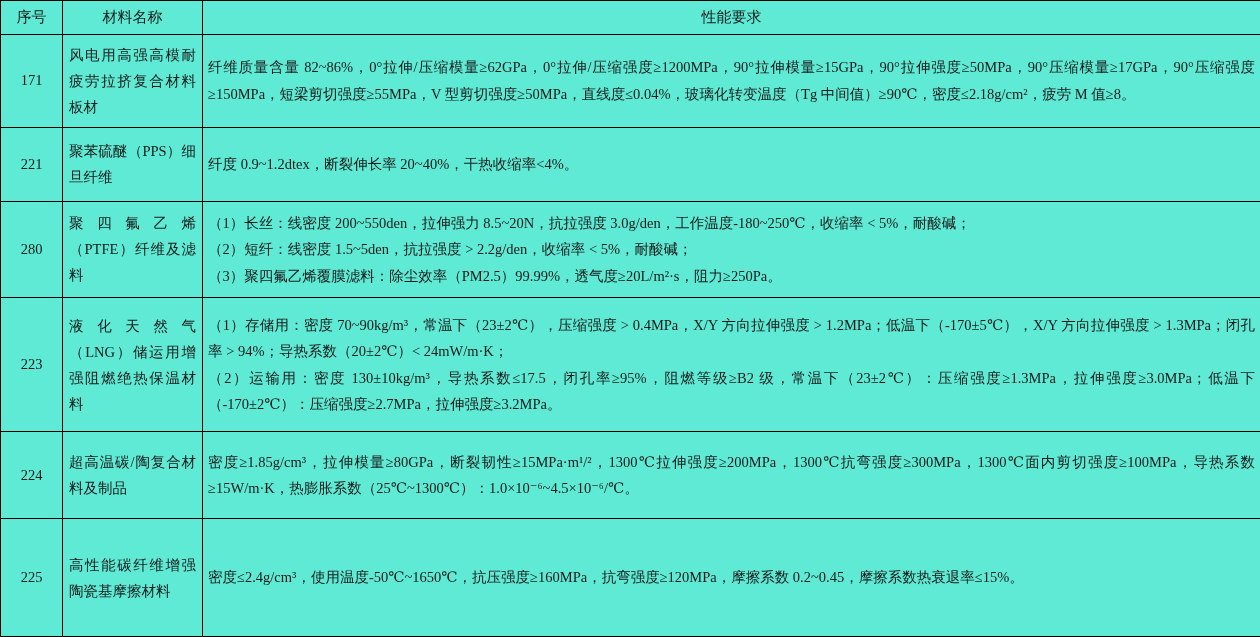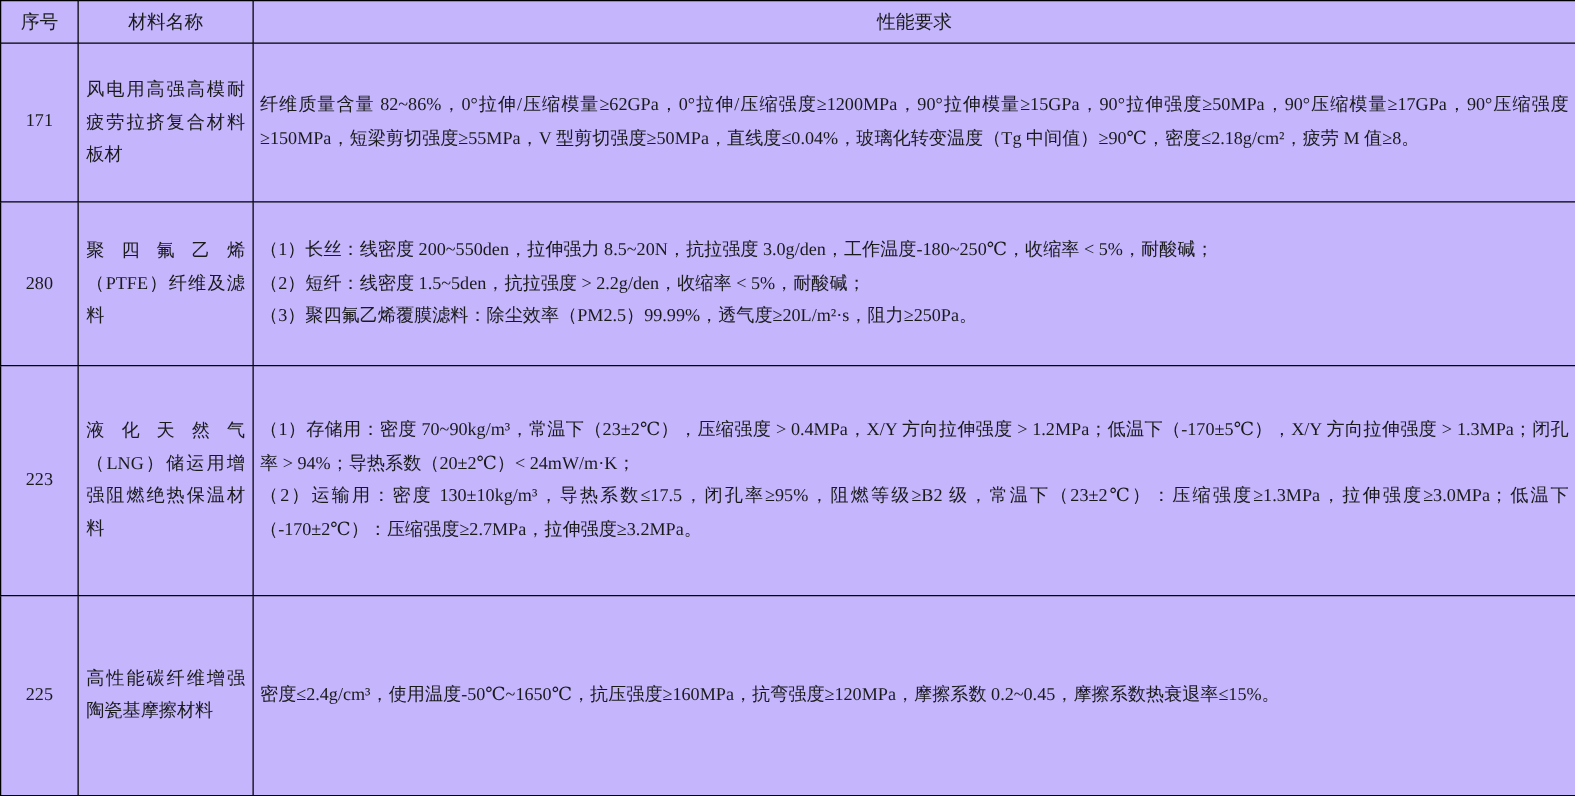--- a/index.html
+++ b/index.html
@@ -9,21 +9,21 @@
   }
   body {
     font-family: "Liberation Serif", "DejaVu Serif", serif;
     color: #1a1a1a;
   }
   .doc-table {
     width: 1260px;
     height: 637px;
     border-collapse: collapse;
     table-layout: fixed;
-    background: #c4b5fd;
+    background: #5eead4;
   }
   .doc-table td, .doc-table th {
     border: 1px solid #000000;
     vertical-align: middle;
     font-weight: normal;
     font-size: 14.5px;
     padding: 2px 4px;
     overflow: hidden;
     box-sizing: border-box;
   }
@@ -70,32 +70,42 @@
       <th class="hdr">材料名称</th>
       <th class="hdr">性能要求</th>
     </tr>
   </thead>
   <tbody>
     <tr class="r219">
       <td class="no-cell">171</td>
       <td class="mat-cell">风电用高强高模耐疲劳拉挤复合材料板材</td>
       <td class="req-cell">纤维质量含量 82~86%，0°拉伸/压缩模量≥62GPa，0°拉伸/压缩强度≥1200MPa，90°拉伸模量≥15GPa，90°拉伸强度≥50MPa，90°压缩模量≥17GPa，90°压缩强度≥150MPa，短梁剪切强度≥55MPa，V 型剪切强度≥50MPa，直线度≤0.04%，玻璃化转变温度（Tg 中间值）≥90℃，密度≤2.18g/cm²，疲劳 M 值≥8。</td>
     </tr>
+    <tr class="r221">
+      <td class="no-cell">221</td>
+      <td class="mat-cell">聚苯硫醚（PPS）细旦纤维</td>
+      <td class="req-cell">纤度 0.9~1.2dtex，断裂伸长率 20~40%，干热收缩率&lt;4%。</td>
+    </tr>
     <tr class="r222">
       <td class="no-cell">280</td>
       <td class="mat-cell">聚四氟乙烯（PTFE）纤维及滤料</td>
       <td class="req-cell">（1）长丝：线密度 200~550den，拉伸强力 8.5~20N，抗拉强度 3.0g/den，工作温度-180~250℃，收缩率 &lt; 5%，耐酸碱；
 （2）短纤：线密度 1.5~5den，抗拉强度 &gt; 2.2g/den，收缩率 &lt; 5%，耐酸碱；
 （3）聚四氟乙烯覆膜滤料：除尘效率（PM2.5）99.99%，透气度≥20L/m²·s，阻力≥250Pa。</td>
     </tr>
     <tr class="r223">
       <td class="no-cell">223</td>
       <td class="mat-cell">液化天然气（LNG）储运用增强阻燃绝热保温材料</td>
       <td class="req-cell">（1）存储用：密度 70~90kg/m³，常温下（23±2℃），压缩强度 &gt; 0.4MPa，X/Y 方向拉伸强度 &gt; 1.2MPa；低温下（-170±5℃），X/Y 方向拉伸强度 &gt; 1.3MPa；闭孔率 &gt; 94%；导热系数（20±2℃）&lt; 24mW/m·K；
 （2）运输用：密度 130±10kg/m³，导热系数≤17.5，闭孔率≥95%，阻燃等级≥B2 级，常温下（23±2℃）：压缩强度≥1.3MPa，拉伸强度≥3.0MPa；低温下（-170±2℃）：压缩强度≥2.7MPa，拉伸强度≥3.2MPa。</td>
     </tr>
+    <tr class="r224">
+      <td class="no-cell">224</td>
+      <td class="mat-cell">超高温碳/陶复合材料及制品</td>
+      <td class="req-cell">密度≥1.85g/cm³，拉伸模量≥80GPa，断裂韧性≥15MPa·m¹/²，1300℃拉伸强度≥200MPa，1300℃抗弯强度≥300MPa，1300℃面内剪切强度≥100MPa，导热系数≥15W/m·K，热膨胀系数（25℃~1300℃）：1.0×10⁻⁶~4.5×10⁻⁶/℃。</td>
+    </tr>
     <tr class="r225">
       <td class="no-cell">225</td>
       <td class="mat-cell">高性能碳纤维增强陶瓷基摩擦材料</td>
       <td class="req-cell">密度≤2.4g/cm³，使用温度-50℃~1650℃，抗压强度≥160MPa，抗弯强度≥120MPa，摩擦系数 0.2~0.45，摩擦系数热衰退率≤15%。</td>
     </tr>
   </tbody>
 </table>
 
 </body></html>

